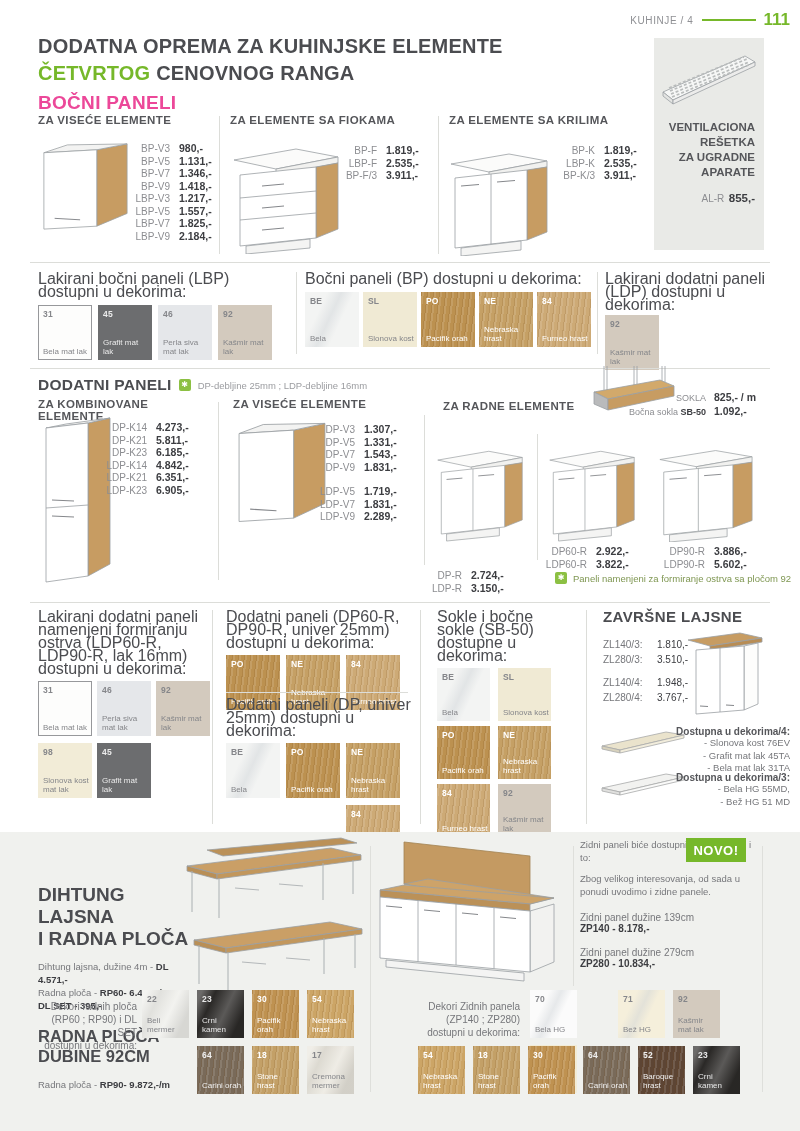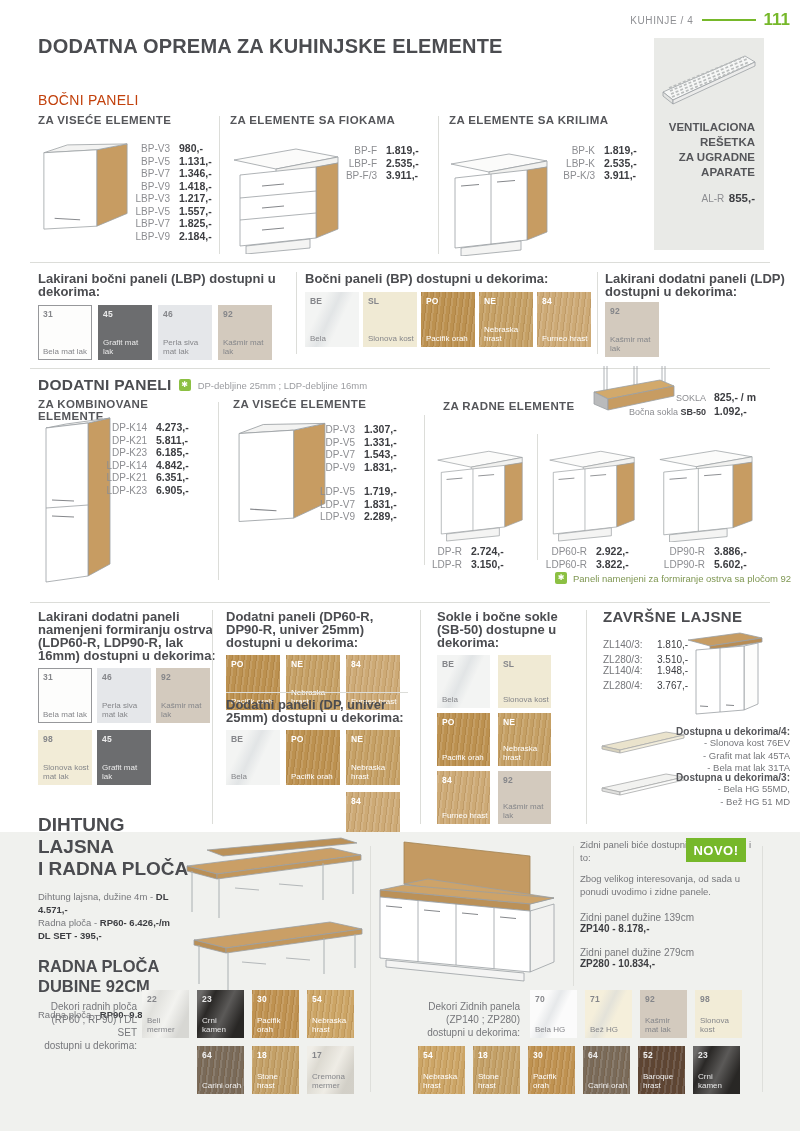--- a/index.html
+++ b/index.html
@@ -2,28 +2,28 @@
 <html><head>
 <meta charset="utf-8">
 <style>
   html,body{margin:0;padding:0;background:#fff}
   body{font-family:"Liberation Sans",sans-serif;-webkit-font-smoothing:antialiased}
   .page{position:relative;width:800px;height:1131px;background:#fff;overflow:hidden;color:#4b4c50}
   .abs{position:absolute}
   .pre{white-space:pre-line}
   .h1{font-size:20px;line-height:27px;font-weight:bold;color:#4b4c50;letter-spacing:.2px}
   .green{color:#76b82a}
-  .sec-h{font-size:14px;font-weight:normal;color:#c2410c;letter-spacing:.3px}
+  .sec-h{font-size:19px;font-weight:bold;color:#ec4899;letter-spacing:.3px}
   .sub-h{font-size:11.5px;font-weight:bold;color:#55565a;letter-spacing:.4px}
   .vdiv{position:absolute;width:1px;background:#dcddd9}
   .hdiv{position:absolute;height:1px;background:#dcddd9}
   .price-grid{display:grid;grid-template-columns:var(--cw,50px) auto;column-gap:9px;row-gap:1.5px;align-items:baseline}
   .price-grid .code{font-size:10px;line-height:11px;color:#8c8d91;text-align:right;white-space:nowrap}
   .price-grid .price{font-size:10.5px;line-height:11px;font-weight:bold;color:#3c3d41;white-space:nowrap}
-  .gtitle{font-size:13px;line-height:13px;font-weight:bold;color:#4b4c50}
+  .gtitle{font-size:16px;line-height:13px;font-weight:normal;color:#4b4c50}
   .sws{display:flex;flex-wrap:wrap;align-content:flex-start}
   .sw{position:relative;width:54px;height:55px;margin:0 6px 7px 0;background:#ddd}
   .sws.g2 .sw{margin-right:4px}
   .sws.mid .sw{margin-right:5px}
   .sws.sokle .sw{width:53px;height:53px;margin:0 8px 5px 0}
   .sws.small .sw{width:47px;height:48px;margin:0 8px 7px 0}
   .sw-code{position:absolute;top:4px;left:5px;font-size:8.5px;font-weight:bold;letter-spacing:.2px}
   .sw-name{position:absolute;bottom:4px;left:5px;right:2px;font-size:8px;line-height:1.15}
   .wood{background-image:repeating-linear-gradient(97deg,rgba(110,65,15,.14) 0 1px,rgba(255,255,255,.12) 1px 3px,rgba(0,0,0,0) 3px 6px)}
   .marble{background-image:linear-gradient(115deg,rgba(255,255,255,.30) 8%,rgba(0,0,0,.06) 28%,rgba(255,255,255,.22) 55%,rgba(0,0,0,.10) 82%)}
@@ -48,20 +48,21 @@
 <div class="page">
 
   <div class="abs" style="left:480px;top:10px;width:310px;display:flex;align-items:center;justify-content:flex-end;gap:8px">
     <span style="font-size:10px;color:#8f9094;letter-spacing:.6px">KUHINJE / 4</span>
     <span style="width:54px;height:2px;background:#76b82a"></span>
     <span style="font-size:17px;font-weight:bold;color:#76b82a">111</span>
   </div>
 
   <div class="abs h1" style="left:38px;top:33px">
     <div>DODATNA OPREMA ZA KUHINJSKE ELEMENTE</div>
+    <div><span class="green">ČETVRTOG</span> <span>CENOVNOG RANGA</span></div>
   </div>
 
   <div class="abs sec-h" style="left:38px;top:92px">BOČNI PANELI</div>
 
   <div class="abs" style="left:38px;top:114px;width:176px">
     <div class="sub-h">ZA VISEĆE ELEMENTE</div>
     <svg class="abs" style="left:0;top:26px" width="94" height="94" viewBox="0 0 96 94">
       <polygon points="60,9 91,3 91,74 60,87" fill="#c79c62" stroke="#9ba0a3" stroke-width=".8"></polygon>
       <polygon points="30,4 91,3 60,9 6,12" fill="#f3f3f2" stroke="#9ba0a3" stroke-width=".8"></polygon>
       <polygon points="6,12 60,9 60,87 6,90" fill="#ffffff" stroke="#9ba0a3" stroke-width=".8"></polygon>
@@ -364,21 +365,21 @@
   <svg class="abs" style="left:658px;top:438px" width="96" height="104" viewBox="0 0 100 116" preserveAspectRatio="none">
     <polygon points="2,24 60,14 98,21 40,32" fill="#fbfbfa" stroke="#9ba0a3" stroke-width=".8"></polygon>
     <polygon points="40,32 98,21 98,27 40,38" fill="#f1f1ef" stroke="#9ba0a3" stroke-width=".8"></polygon>
     <polygon points="78,30 98,27 98,92 78,100" fill="#c79c62" stroke="#9ba0a3" stroke-width=".8"></polygon>
     <polygon points="6,38 78,30 78,100 6,108" fill="#fff" stroke="#9ba0a3" stroke-width=".8"></polygon>
     <line x1="42" y1="34" x2="42" y2="104" stroke="#9ba0a3" stroke-width=".8"></line>
     <path d="M12 46 l18 -1.5 M48 42 l18 -1.5" stroke="#85878b" fill="none" stroke-width="1"></path>
     <polygon points="12,108 72,101 72,110 12,116" fill="#f4f4f3" stroke="#9ba0a3" stroke-width=".8"></polygon>
   </svg>
 
-  <div class="price-grid abs" style="left:414px;top:546px;--cw:48px">
+  <div class="price-grid abs" style="left:414px;top:570px;--cw:48px">
 
       <span class="code">DP-R</span>
       <span class="price">2.724,-</span>
 
       <span class="code">LDP-R</span>
       <span class="price">3.150,-</span>
     </div>
   <div class="price-grid abs" style="left:539px;top:546px;--cw:48px">
 
       <span class="code">DP60-R</span>
@@ -525,21 +526,21 @@
   <div class="abs" style="left:603px;top:608px;width:187px">
     <div style="font-size:15px;font-weight:bold;color:#4b4c50;letter-spacing:.4px">ZAVRŠNE LAJSNE</div>
     <div class="zl-grid" style="margin-top:14px;width:130px">
 
         <span class="code">ZL140/3:</span>
         <span class="price">1.810,-</span>
 
         <span class="code">ZL280/3:</span>
         <span class="price">3.510,-</span>
       </div>
-    <div class="zl-grid" style="margin-top:0;width:130px">
+    <div class="zl-grid" style="margin-top:12px;width:130px">
 
         <span class="code">ZL140/4:</span>
         <span class="price">1.948,-</span>
 
         <span class="code">ZL280/4:</span>
         <span class="price">3.767,-</span>
       </div>
   </div>
   <svg class="abs" style="left:686px;top:626px" width="78" height="96" viewBox="0 0 78 96">
     <polygon points="2,14 54,7 76,12 24,20" fill="#c79c62" stroke="#9ba0a3" stroke-width=".8"></polygon>
@@ -572,21 +573,21 @@
     <div class="note-title">Dostupna u dekorima/3:</div>
     <div>
 
     <div class="note-item">- Bela HG 55MD,</div>
         <div class="note-item">- Bež HG 51 MD</div>
       </div>
   </div>
 
   <div class="abs" style="left:0;top:832px;width:800px;height:299px;background:#f0f1ee"></div>
 
-  <div class="abs" style="left:38px;top:814px;width:152px">
+  <div class="abs" style="left:38px;top:884px;width:152px">
     <div class="pre" style="font-size:19px;line-height:22px;font-weight:bold;color:#4b4c50">DIHTUNG LAJSNA
 I RADNA PLOČA</div>
     <div class="body-gray" style="margin-top:10px"><span>Dihtung lajsna, dužine 4m - </span><span class="bold-dark">DL 4.571,-</span></div>
     <div class="body-gray"><span>Radna ploča - </span><span class="bold-dark">RP60- 6.426,-/m</span></div>
     <div class="body-gray"><span class="bold-dark">DL SET - 395,-</span></div>
     <div class="pre" style="margin-top:14px;font-size:16.5px;line-height:20px;font-weight:bold;color:#4b4c50">RADNA PLOČA
 DUBINE 92CM</div>
     <div class="body-gray" style="margin-top:12px"><span>Radna ploča - </span><span class="bold-dark">RP90- 9.872,-/m</span></div>
   </div>
 
@@ -696,21 +697,21 @@
   <div class="abs pre" style="left:408px;top:1000px;width:112px;text-align:right;font-size:10px;line-height:13px;color:#76777b">Dekori Zidnih panela
 (ZP140 ; ZP280)
 dostupni u dekorima:</div>
   <div class="abs sws small" style="left:530px;top:990px;width:230px">
 
       <div class="sw gloss" style="background-color: rgb(251, 251, 251); color: rgb(133, 134, 138);">
         <span class="sw-code">70</span>
         <span class="sw-name">Bela HG</span>
       </div>
 
-      <div class="sw gloss" style="background-color: rgb(245, 239, 219); color: rgb(133, 134, 138);">
+      <div class="sw gloss" style="background-color: rgb(245, 239, 219); color: rgb(133, 134, 138); margin-left: 33px;">
         <span class="sw-code">71</span>
         <span class="sw-name">Bež HG</span>
       </div>
 
       <div class="sw flat" style="background-color: rgb(211, 202, 190); color: rgb(133, 134, 138);">
         <span class="sw-code">92</span>
         <span class="sw-name">Kašmir mat lak</span>
       </div>
 
       <div class="sw flat" style="background-color: rgb(242, 236, 215); color: rgb(133, 134, 138);">

